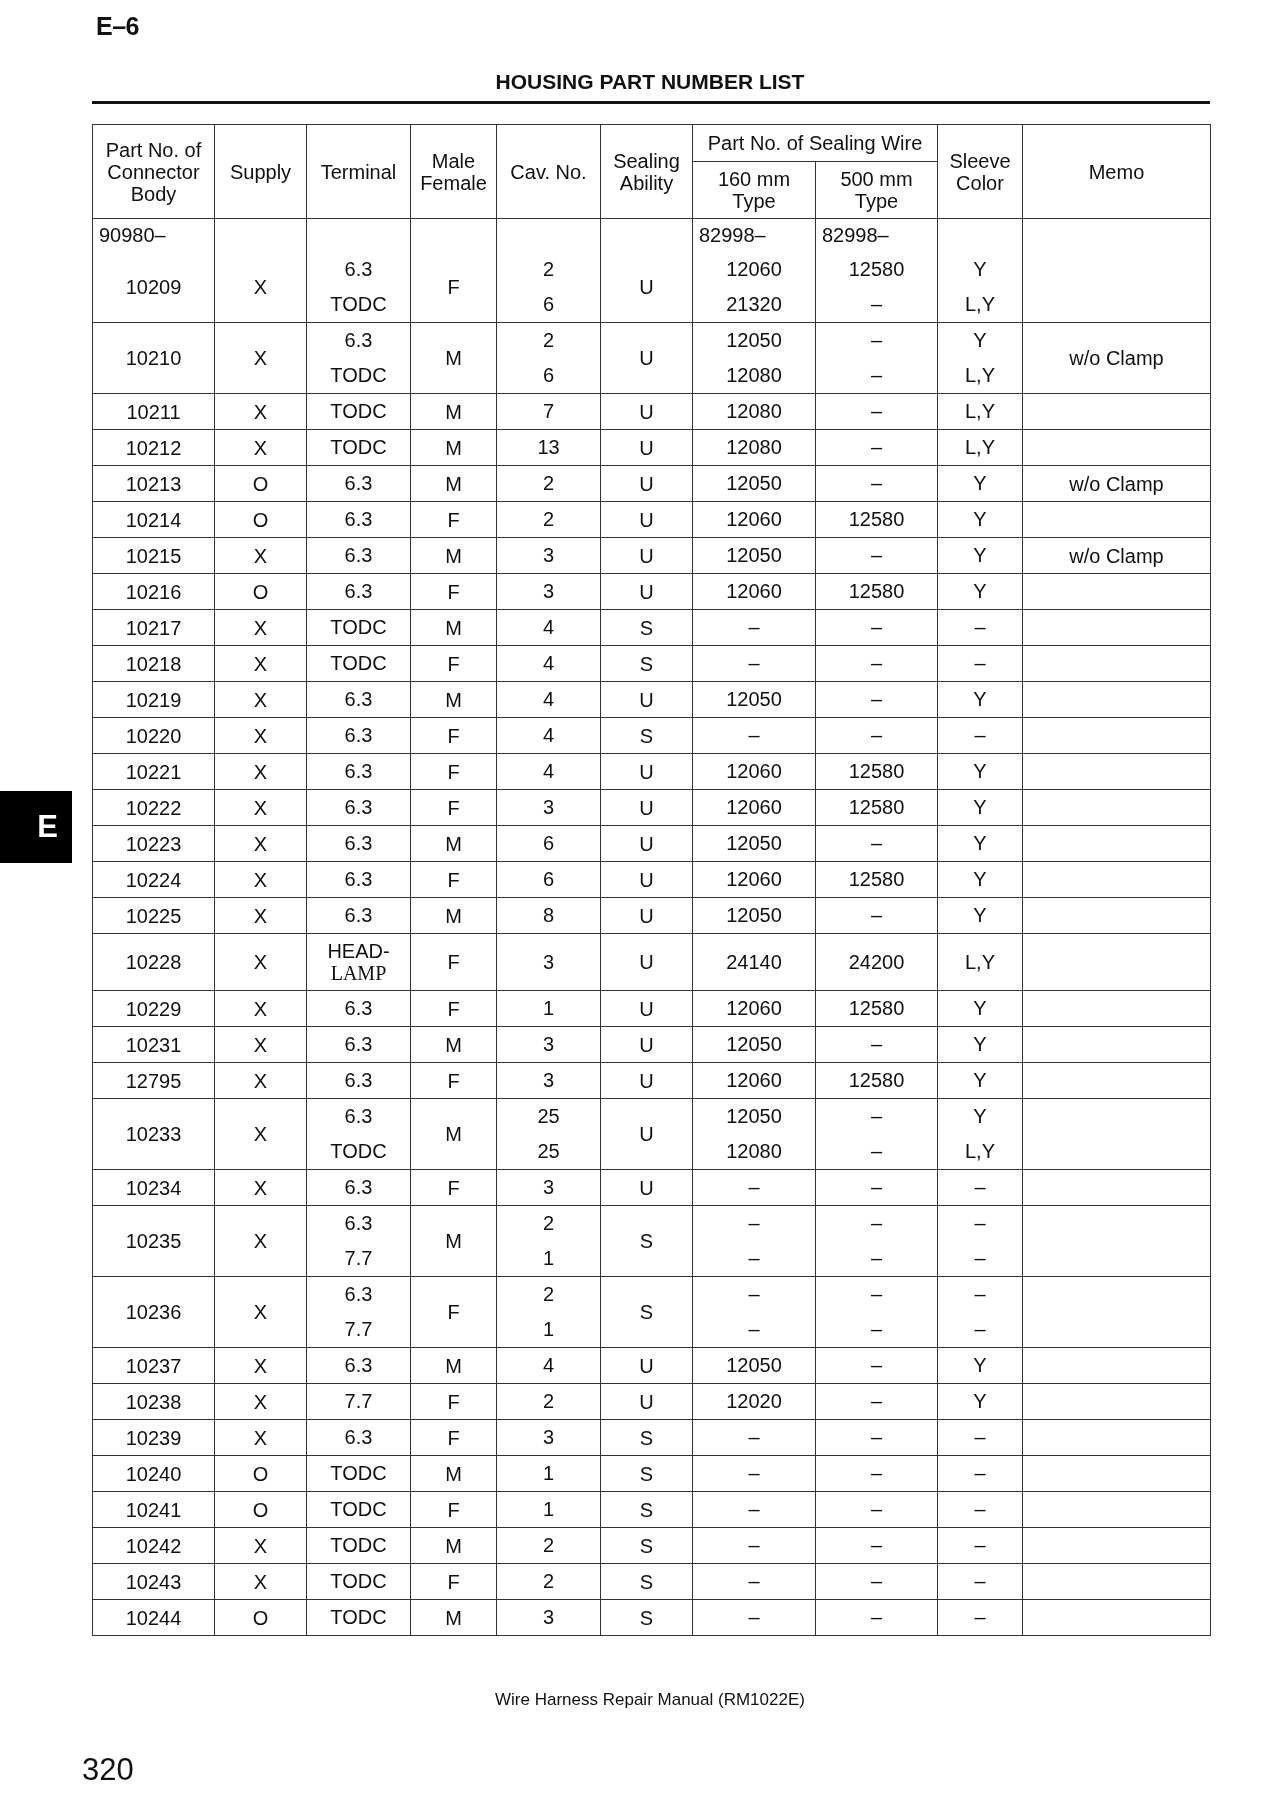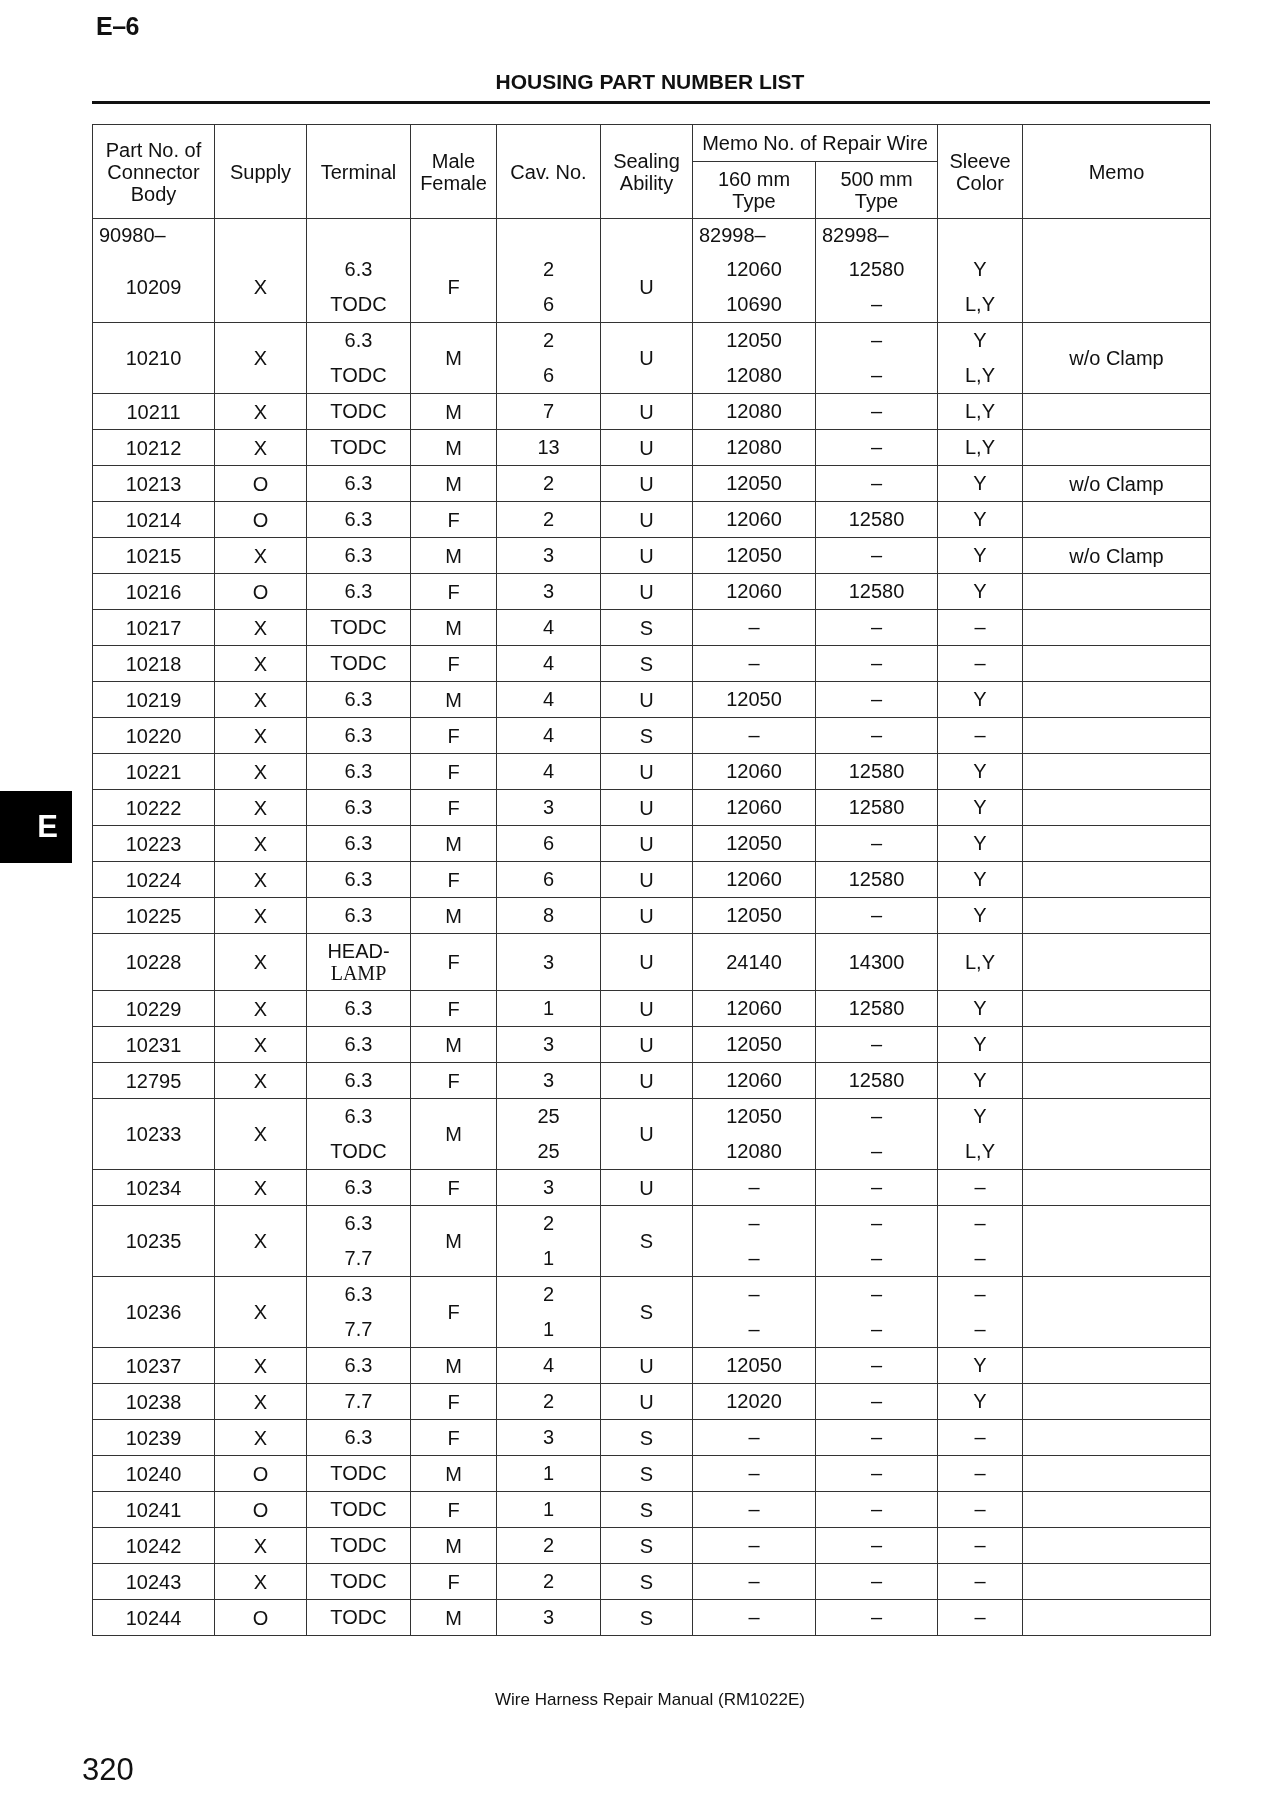--- a/index.html
+++ b/index.html
@@ -59,21 +59,21 @@
       </th>
       <th rowspan="2">Supply</th>
       <th rowspan="2">Terminal</th>
       <th rowspan="2">
         <span>Male</span><br><span>Female</span>
       </th>
       <th rowspan="2">Cav. No.</th>
       <th rowspan="2">
         <span>Sealing</span><br><span>Ability</span>
       </th>
-      <th colspan="2" class="grp">Memo No. of Repair Wire</th>
+      <th colspan="2" class="grp">Part No. of Sealing Wire</th>
       <th rowspan="2">
         <span>Sleeve</span><br><span>Color</span>
       </th>
       <th rowspan="2">Memo</th>
     </tr>
     <tr>
       <th class="sub">
         <span>160 mm</span><br><span>Type</span>
       </th>
       <th class="sub">
@@ -105,21 +105,21 @@
           <span class="line">2</span>
           <span class="line">6</span>
         </td>
         <td>
           <span class="pre"></span>
           <span style="display: block; height: 70px; line-height: 70px;">U</span>
         </td>
         <td>
           <span class="pre">82998–</span>
           <span class="line">12060</span>
-          <span class="line">10690</span>
+          <span class="line">21320</span>
         </td>
         <td>
           <span class="pre">82998–</span>
           <span class="line">12580</span>
           <span class="line">–</span>
         </td>
         <td>
           <span class="pre"></span>
           <span class="line">Y</span>
           <span class="line">L,Y</span>
@@ -492,21 +492,21 @@
         </td>
         <td>F</td>
         <td>
           <span class="line">3</span>
         </td>
         <td>U</td>
         <td>
           <span class="line">24140</span>
         </td>
         <td>
-          <span class="line">14300</span>
+          <span class="line">24200</span>
         </td>
         <td>
           <span class="line">L,Y</span>
         </td>
         <td class="memo"></td>
       </tr>
       <tr class="single">
         <td>10229</td>
         <td>X</td>
         <td>

